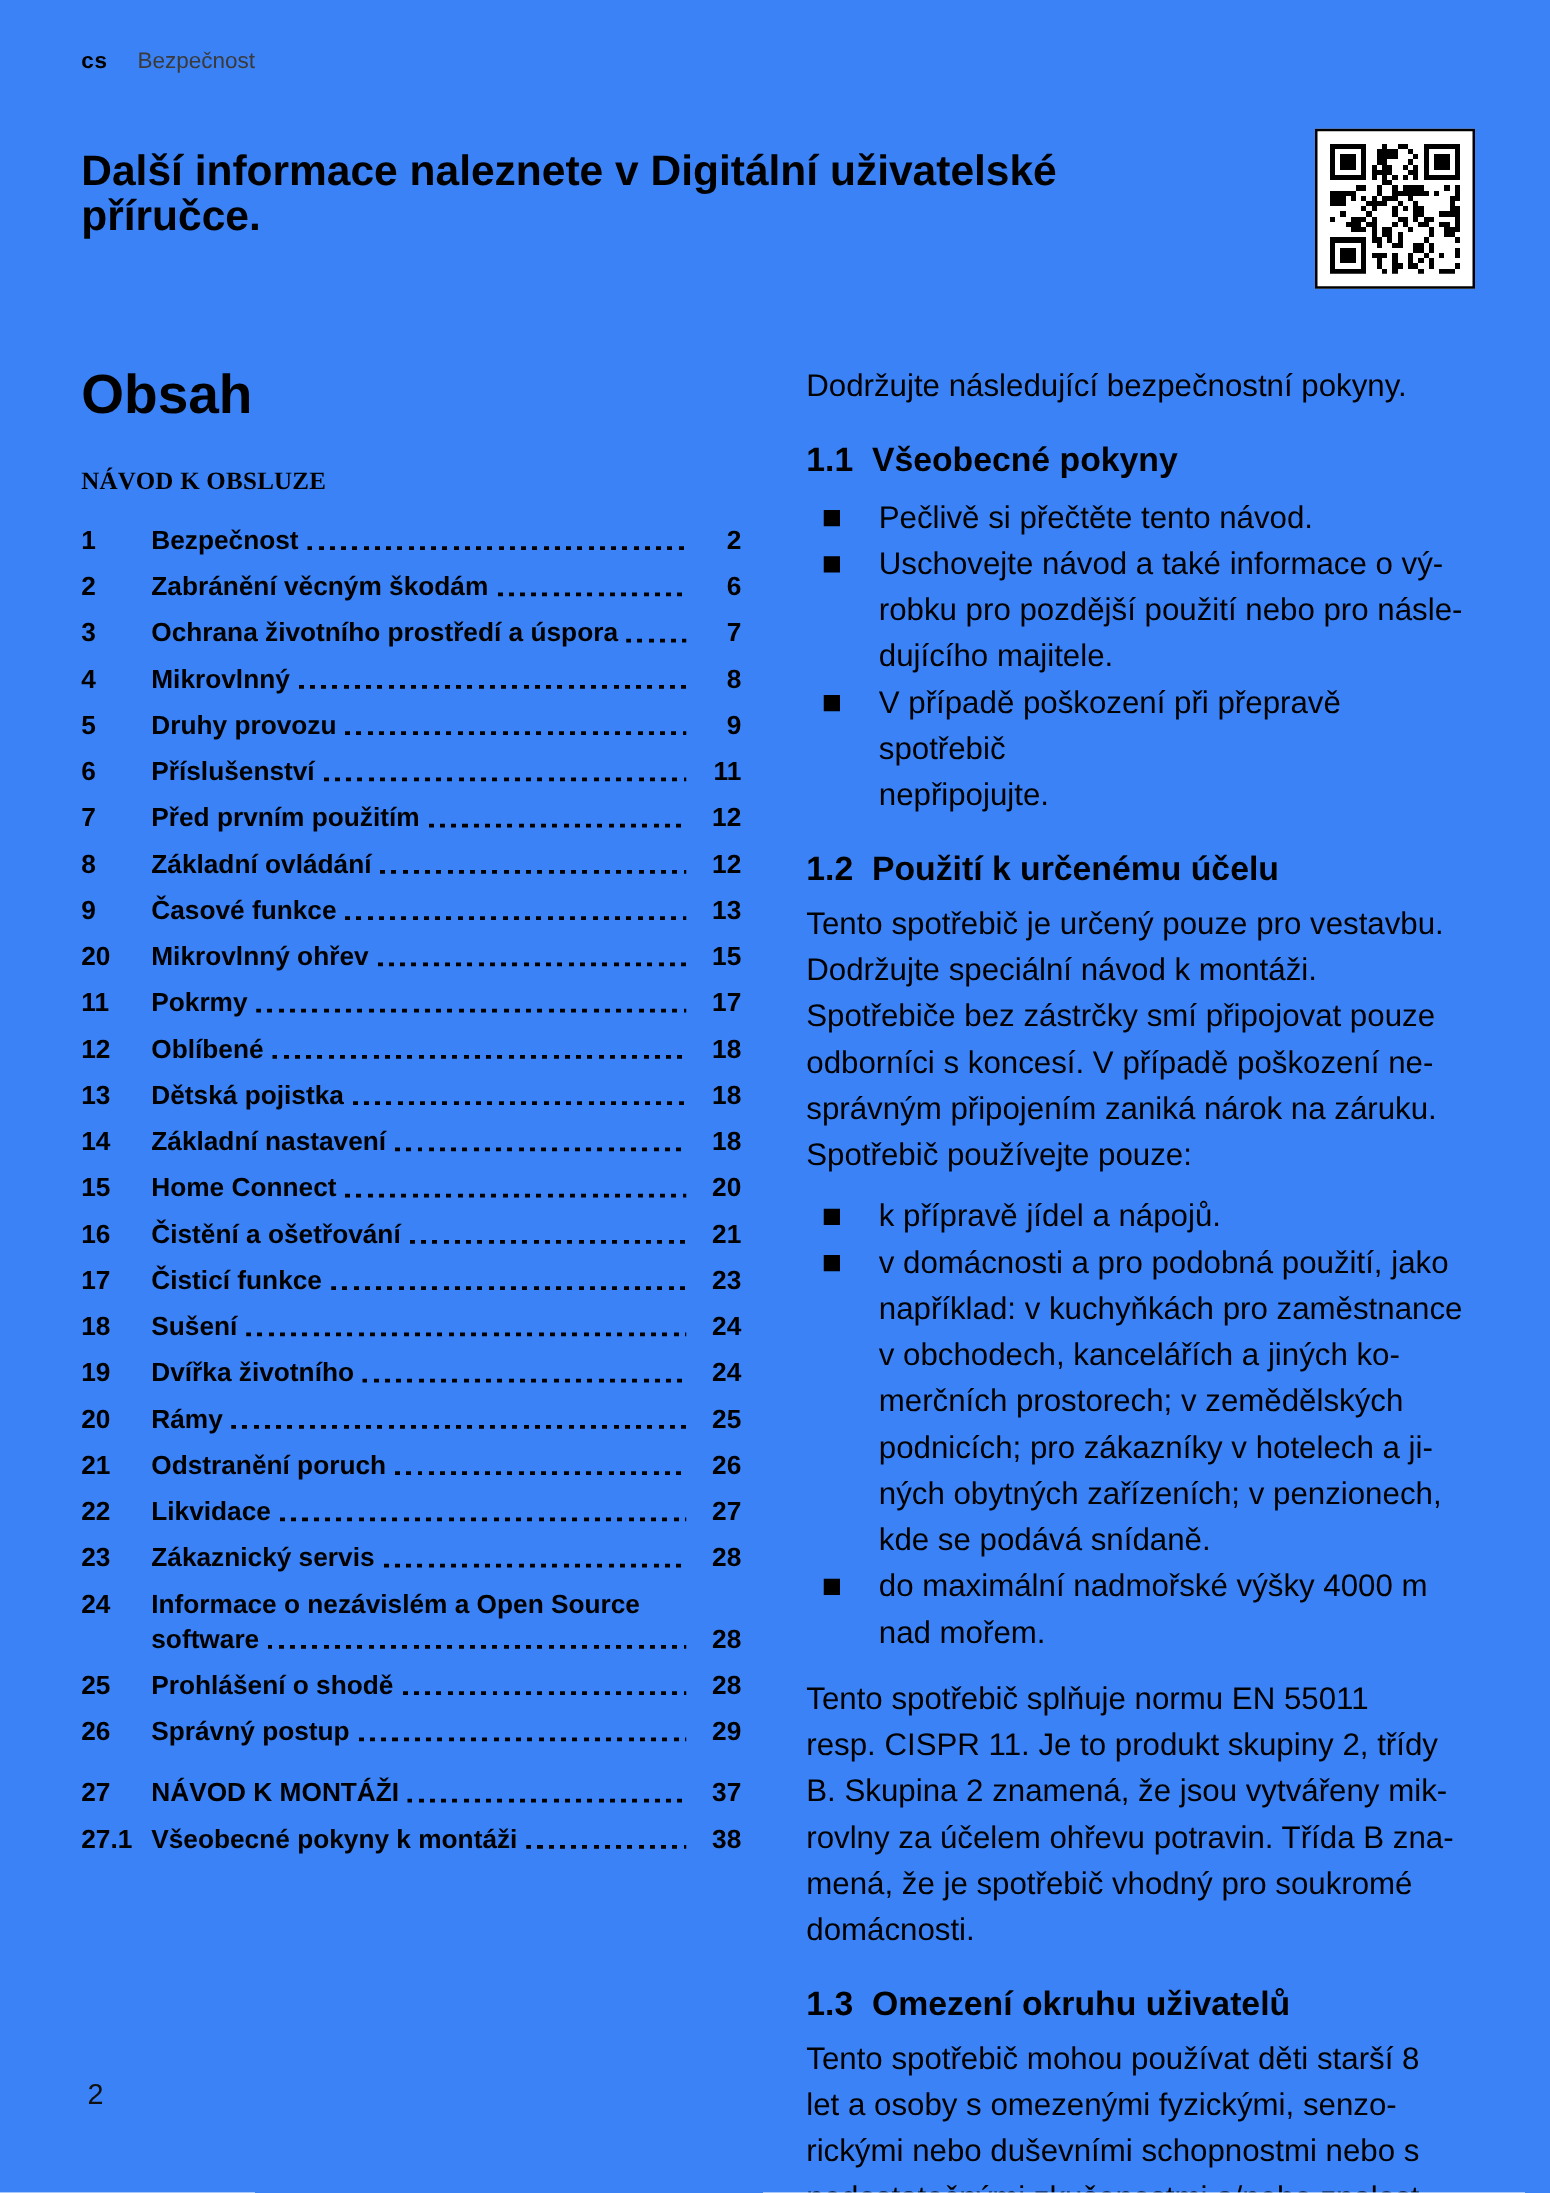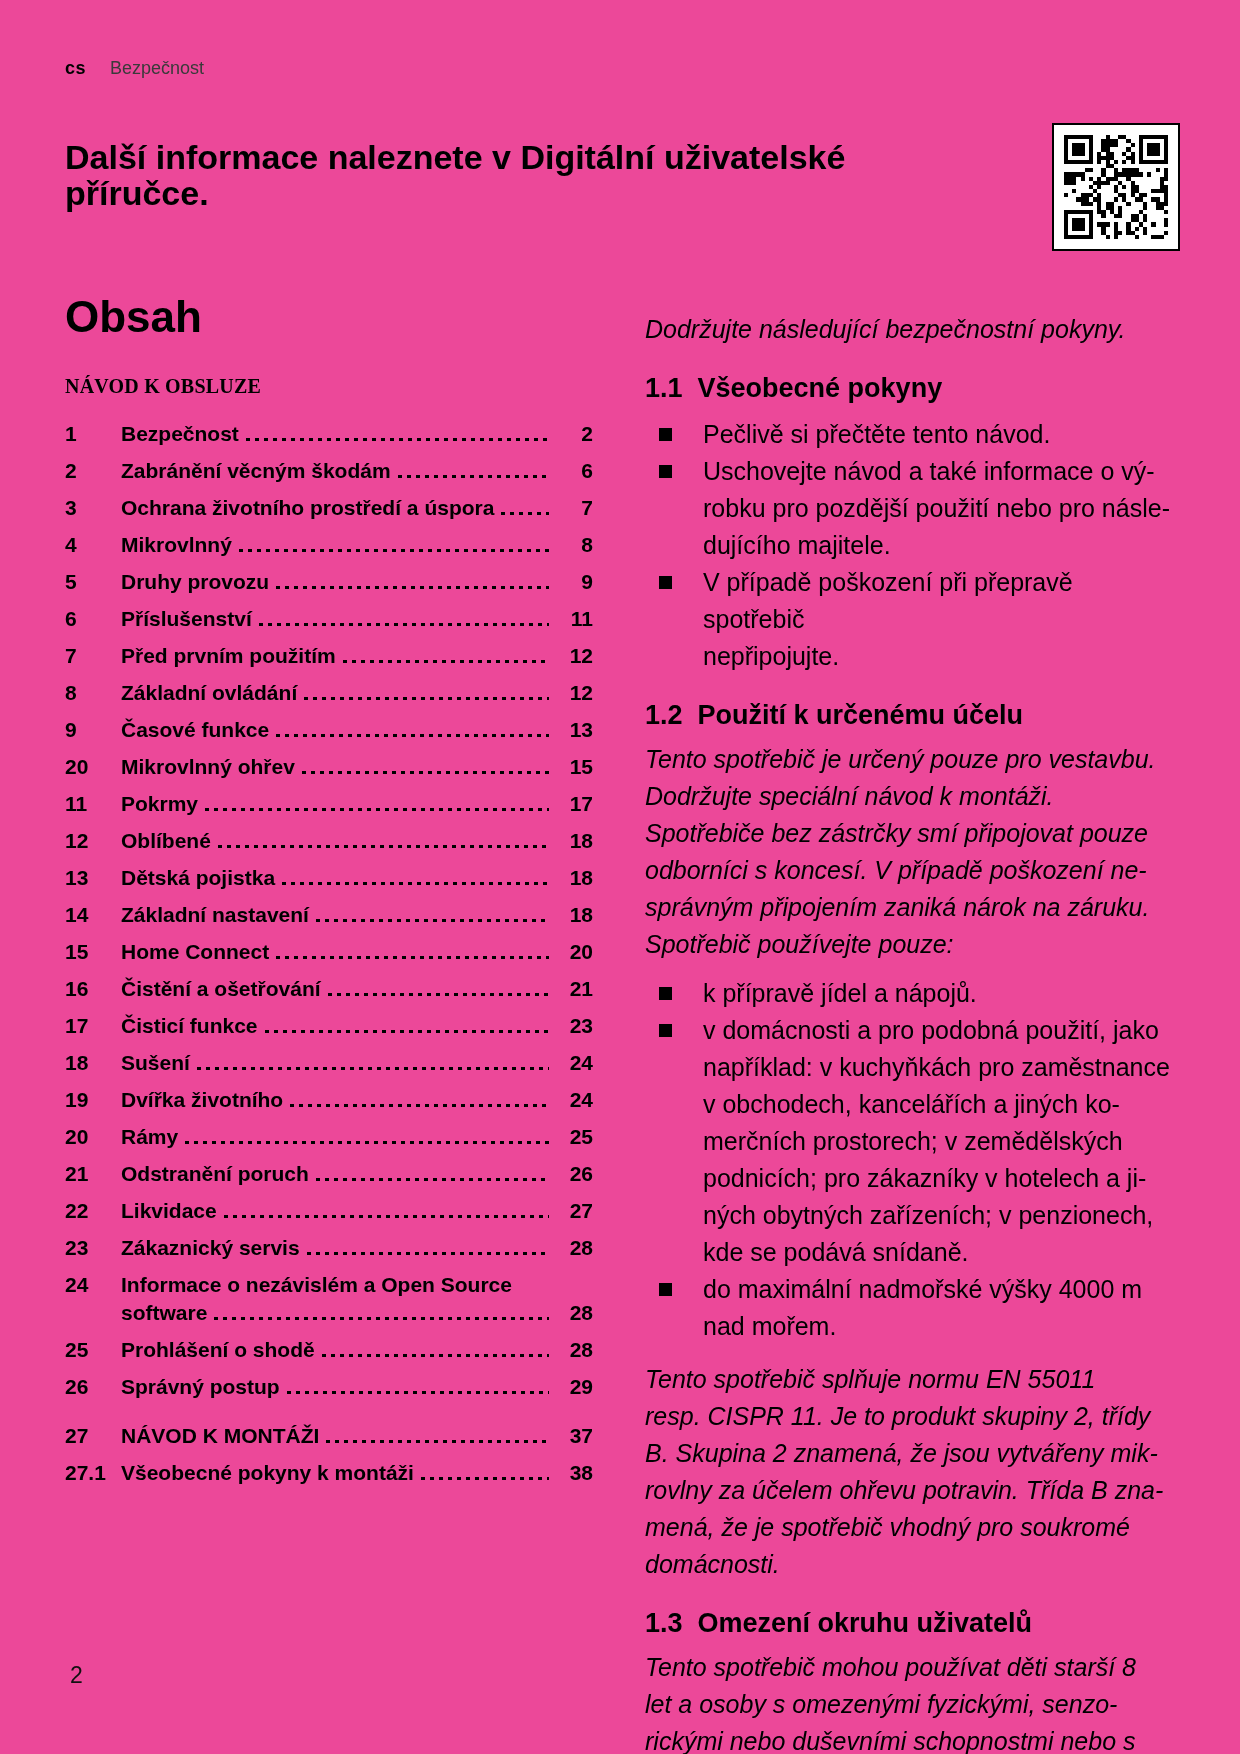--- a/index.html
+++ b/index.html
@@ -1,53 +1,53 @@
 <!DOCTYPE html>
 <html lang="cs"><head>
 <meta charset="utf-8">
 <style>
   html,body{margin:0;padding:0;background:#fff;}
   .page{
-    position:relative;width:1240px;height:1754px;background:#ec4899;color:#000;
+    position:relative;width:1240px;height:1754px;background:#3b82f6;color:#000;
     font-family:"Liberation Sans","DejaVu Sans",sans-serif;overflow:hidden;
-    box-sizing:border-box;padding:58px 60px 0 65px;
+    box-sizing:border-box;padding:38px 60px 0 65px;
   }
   
   .run-head{display:flex;align-items:baseline;gap:24px;font-size:18px;}
   .run-head .lang{font-weight:bold;color:#000;letter-spacing:.5px;}
   .run-head .sect{color:#3a3a3a;}
   
   .lead-row{display:flex;justify-content:space-between;align-items:flex-start;margin-top:44px;}
   .lead-row h1{margin:0;font-size:34px;line-height:36px;font-weight:bold;max-width:920px;padding-top:16px;}
   .qr-box{flex:none;border:2px solid #000;width:124px;height:124px;display:flex;align-items:center;justify-content:center;background:#fff;}
   .qr-box svg{display:block;}
   
   .columns{display:flex;margin-top:38px;gap:52px;}
   .col-left{width:528px;flex:none;}
   .col-right{width:540px;flex:none;}
   
-  .obsah-title{font-size:44px;font-weight:bold;margin:4px 0 34px 0;line-height:48px;}
+  .obsah-title{font-size:44px;font-weight:bold;margin:23px 0 34px 0;line-height:48px;}
   .toc-section-label{font-size:20px;font-weight:bold;margin:0 0 24px 0;letter-spacing:.2px;font-family:Liberation Serif, serif;}
   .toc-row{display:flex;align-items:flex-end;font-size:21px;font-weight:bold;line-height:23px;margin-bottom:14px;}
   .toc-row.toc-cont{margin-bottom:5px;}
   .toc-row.toc-gap{margin-top:26px;}
   .toc-num{flex:none;width:56px;}
   .toc-text{flex:none;max-width:430px;}
   .toc-leader{flex:1;height:3px;align-self:flex-end;margin:0 8px 4px 7px;
     background-image:repeating-linear-gradient(to right,#000 0,#000 4px,transparent 4px,transparent 9px);
     background-size:100% 3px;background-repeat:no-repeat;background-position:left bottom;}
   .toc-page{flex:none;width:36px;text-align:right;}
   
   .sec-head{display:flex;align-items:flex-start;gap:18px;}
   .warn-icon{flex:none;width:48px;height:48px;margin-top:4px;}
   .sec-head-right{flex:1;}
   .sec-rule{height:7px;background:#000;width:100%;}
   .sec-title{font-size:42px;font-weight:bold;line-height:48px;margin-top:6px;white-space:nowrap;}
   .sec-title .sec-no{display:inline-block;margin-right:24px;}
-  .body-text{font-size:25px;line-height:37px;white-space:pre-line;margin:0;font-style:italic;}
+  .body-text{font-size:25px;line-height:37px;white-space:pre-line;margin:0;}
   .intro-para{margin-top:22px;}
   .sub-head{font-size:27px;font-weight:bold;line-height:32px;margin:24px 0 10px 0;}
   .sub-head .sub-no{display:inline-block;margin-right:15px;}
   .bullets{margin:12px;}
   .bullet-row{display:flex;}
   .bullet-marker{flex:none;width:46px;position:relative;}
   .bullet-marker::before{content:"";position:absolute;left:2px;top:12px;width:13px;height:13px;background:#000;}
   .bullet-text{flex:1;font-size:25px;line-height:37px;white-space:pre-line;}
   .norm-para{margin-top:16px;}
   

